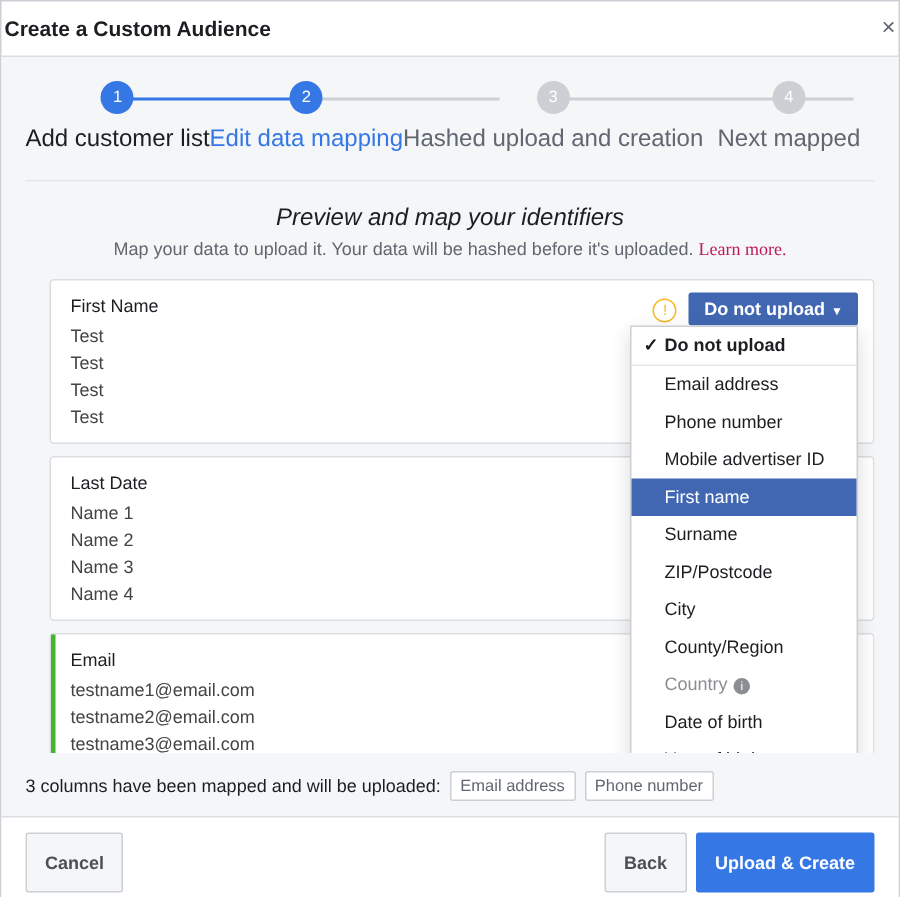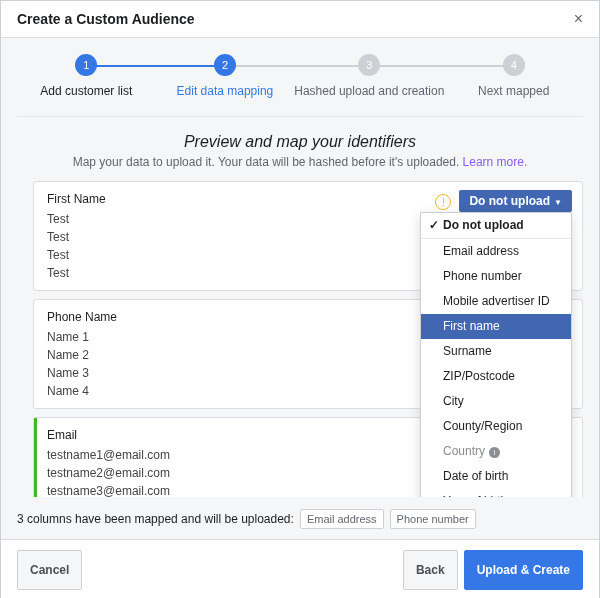--- a/index.html
+++ b/index.html
@@ -12,21 +12,21 @@
     width: 600px;
     height: 598px;
     overflow: hidden;
   }
   .modal {
     width: 600px;
     background: #fff;
     border: 1px solid #ccd0d5;
   }
   .modal-header {
-    padding: 10px 16px;
+    padding: 10px 2px;
     border-bottom: 1px solid #dadde1;
     display: flex;
     justify-content: space-between;
     align-items: center;
   }
   .modal-header h1 {
     font-size: 14px;
     font-weight: bold;
     margin: 0;
     color: #1c1e21;
@@ -78,21 +78,21 @@
     align-items: center;
     justify-content: center;
     font-size: 11px;
     position: relative;
     z-index: 2;
   }
   .step.done .bubble,
   .step.active .bubble { background: #3578e5; }
   .step-label {
     margin-top: 8px;
-    font-size: 12px;
+    font-size: 16px;
     color: #606770;
     white-space: nowrap;
   }
   .step.active .step-label { color: #3578e5; }
   .step.done .step-label { color: #1c1e21; }
   
   .preview-heading {
     text-align: center;
     margin-bottom: 12px;
   }
@@ -101,21 +101,21 @@
     margin: 0 0 4px 0;
     color: #1c1e21;
     font-weight: normal;
     font-style: italic;
   }
   .preview-heading p {
     margin: 0;
     font-size: 12px;
     color: #606770;
   }
-  .link { color: #8b5cf6; cursor: pointer; }
+  .link { color: #be185d; cursor: pointer; font-family: Liberation Serif, serif; }
   
   .card {
     background: #fff;
     border: 1px solid #dadde1;
     border-radius: 3px;
     margin-bottom: 8px;
     display: flex;
     align-items: stretch;
     position: relative;
   }
@@ -323,21 +323,21 @@
           <div class="menu-item muted"><span>Country</span><span class="info">i</span></div>
           <div class="menu-item">Date of birth</div>
           <div class="menu-item">Year of birth</div>
 
         </div>
       </div>
 
       <div class="card">
         <div class="stripe"></div>
         <div class="content">
-          <div class="col-name">Phone Name</div>
+          <div class="col-name">Last Date</div>
           <div class="val">Name 1</div>
           <div class="val">Name 2</div>
           <div class="val">Name 3</div>
           <div class="val">Name 4</div>
         </div>
         <div class="right">
           <span class="status-icon status-warn">!</span>
         </div>
       </div>
 

